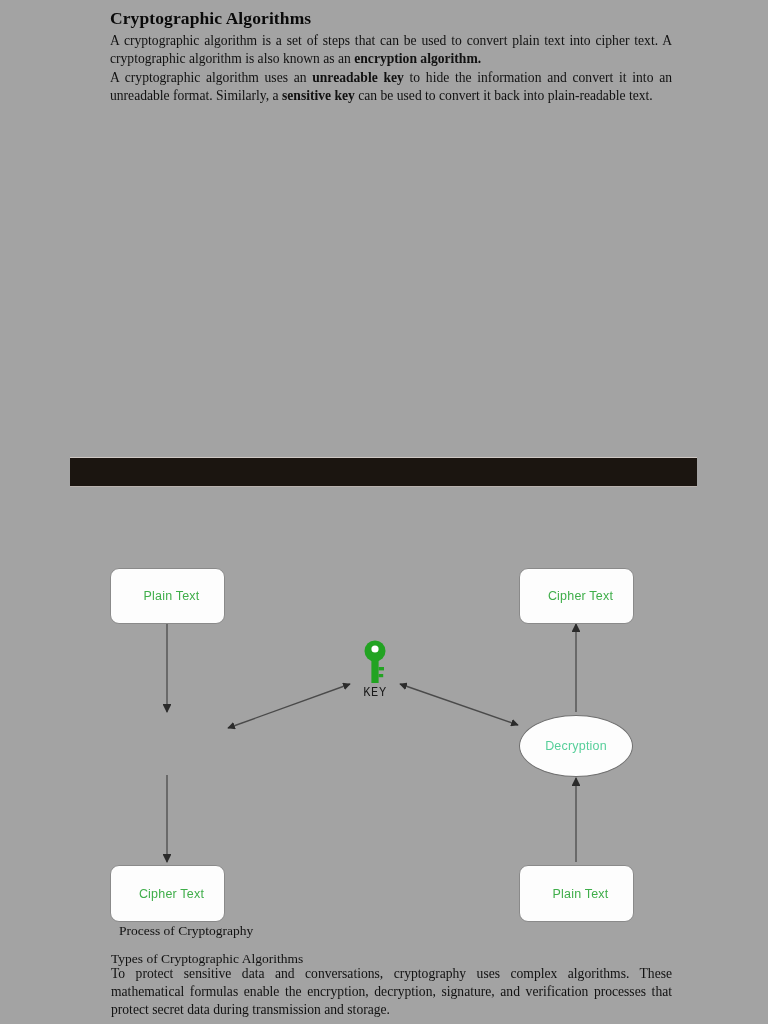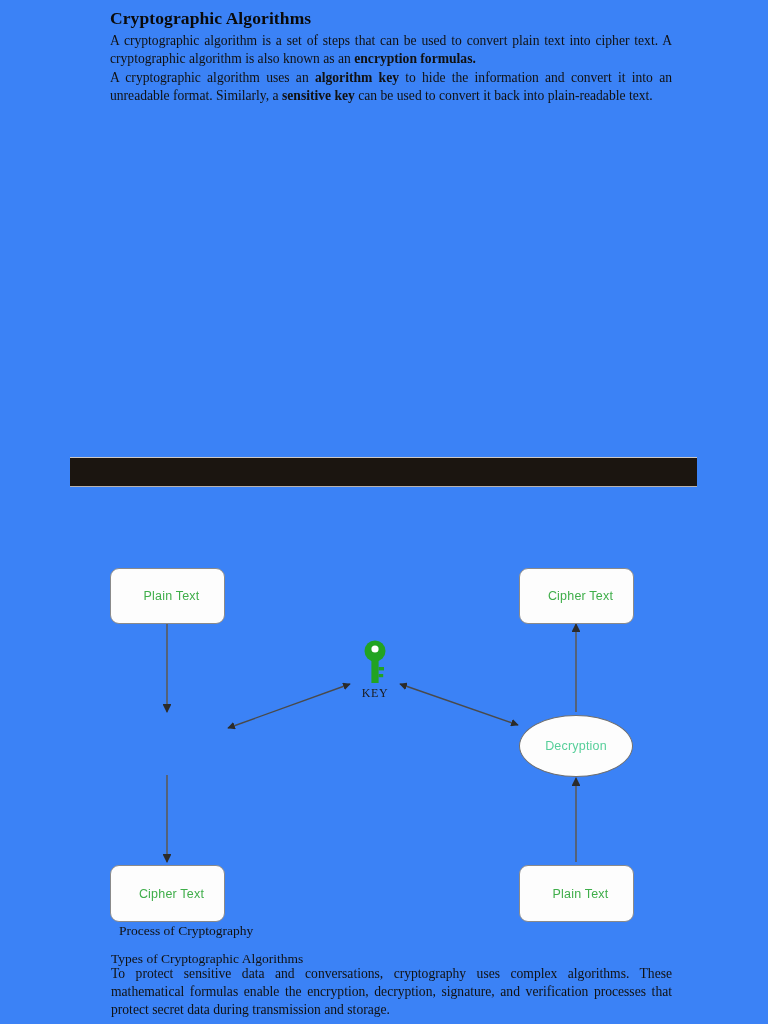--- a/index.html
+++ b/index.html
@@ -4,21 +4,21 @@
 <style>
   html, body {
     margin: 0;
     padding: 0;
     background: #ffffff;
   }
   .page {
     position: relative;
     width: 768px;
     height: 1024px;
-    background: #3b82f6;
+    background: #a3a3a3;
     overflow: hidden;
     font-family: "Liberation Serif", "DejaVu Serif", serif;
     color: #0d0d0d;
   }
 
   
   .text-top {
     position: absolute;
     left: 110px;
     top: 8px;
@@ -95,21 +95,21 @@
     letter-spacing: 0.2px;
   }
   .key-wrap {
     position: absolute;
     left: 348px;
     top: 100px;
     width: 54px;
     text-align: center;
   }
   .key-label {
-    font-family: Liberation Serif, serif;
+    font-family: Liberation Mono, monospace;
     font-size: 12px;
     color: #1a1a1a;
     letter-spacing: 0.6px;
     margin-top: 1px;
   }
 
   
   .caption {
     position: absolute;
     left: 111px;
@@ -126,22 +126,22 @@
     width: 561px;
   }
 </style>
 </head>
 <body>
 
 <div class="page">
 
   <div class="text-top">
     <h1 class="doc-title">Cryptographic Algorithms</h1>
-    <p class="para" id="para-intro"><span>A cryptographic algorithm is a set of steps that can be used to convert plain text into cipher text. A cryptographic algorithm is also known as an </span><b>encryption formulas.</b></p>
-    <p class="para" id="para-keys"><span>A cryptographic algorithm uses an </span><b>algorithm key</b><span> to hide the information and convert it into an unreadable format. Similarly, a </span><b>sensitive key</b><span> can be used to convert it back into plain-readable text.</span></p>
+    <p class="para" id="para-intro"><span>A cryptographic algorithm is a set of steps that can be used to convert plain text into cipher text. A cryptographic algorithm is also known as an </span><b>encryption algorithm.</b></p>
+    <p class="para" id="para-keys"><span>A cryptographic algorithm uses an </span><b>unreadable key</b><span> to hide the information and convert it into an unreadable format. Similarly, a </span><b>sensitive key</b><span> can be used to convert it back into plain-readable text.</span></p>
   </div>
 
   <div class="black-bar"></div>
 
   <div class="diagram">
 
     <svg width="768" height="390">
       <defs>
         <marker id="ah" viewBox="0 0 10 10" refX="9" refY="5" markerWidth="5.5" markerHeight="5.5" orient="auto-start-reverse">
           <path d="M 0 0 L 10 5 L 0 10 z" fill="#2b2b2b"></path>

